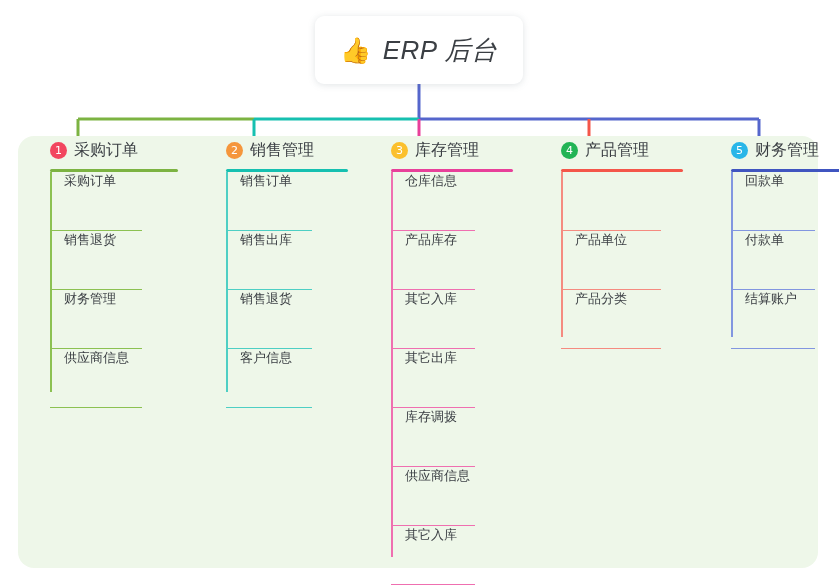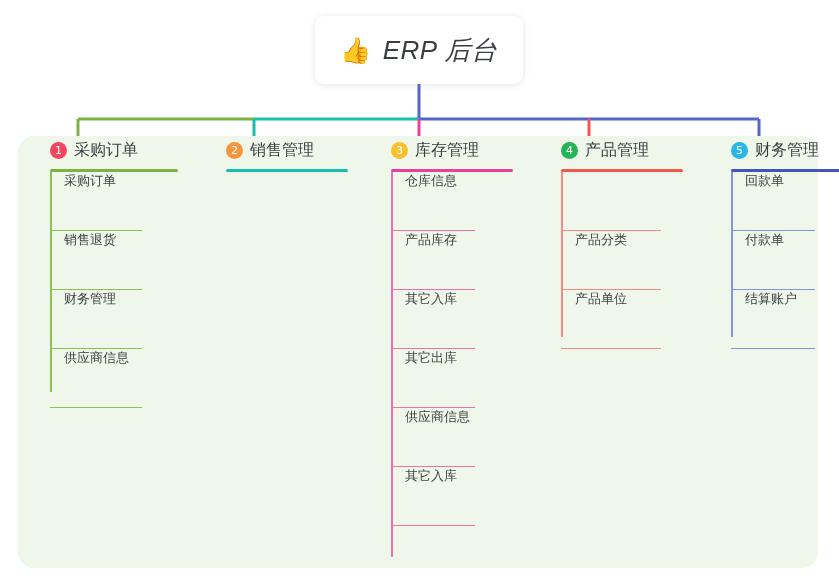--- a/index.html
+++ b/index.html
@@ -181,20 +181,39 @@
             <div class="leaf-rule" style="background: rgb(140, 193, 82); width: 92px;"></div>
           </div>
         </div>
       </div>
       <div class="column" style="left: 190px;">
         <div class="col-head">
           <span class="badge" style="background: rgb(245, 150, 60);">2</span>
           <span class="col-title">销售管理</span>
         </div>
         <div class="col-rule" style="background: rgb(22, 192, 176); width: 122px; margin-left: 18px;"></div>
+        <div class="children">
+          <div class="spine" style="background: rgb(78, 207, 196); height: 220px;"></div>
+          <div class="leaf">
+            <span class="leaf-label">销售订单</span>
+            <div class="leaf-rule" style="background: rgb(78, 207, 196); width: 86px;"></div>
+          </div>
+          <div class="leaf">
+            <span class="leaf-label">销售出库</span>
+            <div class="leaf-rule" style="background: rgb(78, 207, 196); width: 86px;"></div>
+          </div>
+          <div class="leaf">
+            <span class="leaf-label">销售退货</span>
+            <div class="leaf-rule" style="background: rgb(78, 207, 196); width: 86px;"></div>
+          </div>
+          <div class="leaf">
+            <span class="leaf-label">客户信息</span>
+            <div class="leaf-rule" style="background: rgb(78, 207, 196); width: 86px;"></div>
+          </div>
+        </div>
       </div>
       <div class="column" style="left: 355px;">
         <div class="col-head">
           <span class="badge" style="background: rgb(251, 192, 45);">3</span>
           <span class="col-title">库存管理</span>
         </div>
         <div class="col-rule" style="background: rgb(232, 64, 154); width: 122px; margin-left: 18px;"></div>
         <div class="children">
           <div class="spine" style="background: rgb(239, 111, 176); height: 385px;"></div>
           <div class="leaf">
@@ -207,20 +226,24 @@
           </div>
           <div class="leaf">
             <span class="leaf-label">其它入库</span>
             <div class="leaf-rule" style="background: rgb(239, 111, 176); width: 84px;"></div>
           </div>
           <div class="leaf">
             <span class="leaf-label">其它出库</span>
             <div class="leaf-rule" style="background: rgb(239, 111, 176); width: 84px;"></div>
           </div>
           <div class="leaf">
+            <span class="leaf-label">库存调拨</span>
+            <div class="leaf-rule" style="background: rgb(239, 111, 176); width: 84px;"></div>
+          </div>
+          <div class="leaf">
             <span class="leaf-label">供应商信息</span>
             <div class="leaf-rule" style="background: rgb(239, 111, 176); width: 84px;"></div>
           </div>
           <div class="leaf">
             <span class="leaf-label">其它入库</span>
             <div class="leaf-rule" style="background: rgb(239, 111, 176); width: 84px;"></div>
           </div>
         </div>
       </div>
       <div class="column" style="left: 525px;">
@@ -228,27 +251,27 @@
           <span class="badge" style="background: rgb(34, 180, 85);">4</span>
           <span class="col-title">产品管理</span>
         </div>
         <div class="col-rule" style="background: rgb(244, 86, 74); width: 122px; margin-left: 18px;"></div>
         <div class="children">
           <div class="spine" style="background: rgb(245, 139, 128); height: 165px;"></div>
           <div class="leaf">
             <div class="leaf-rule" style="background: rgb(245, 139, 128); width: 100px;"></div>
           </div>
           <div class="leaf">
+            <span class="leaf-label">产品单位</span>
+            <div class="leaf-rule" style="background: rgb(245, 139, 128); width: 100px;"></div>
+          </div>
+          <div class="leaf">
             <span class="leaf-label">产品分类</span>
             <div class="leaf-rule" style="background: rgb(245, 139, 128); width: 100px;"></div>
           </div>
-          <div class="leaf">
-            <span class="leaf-label">产品单位</span>
-            <div class="leaf-rule" style="background: rgb(245, 139, 128); width: 100px;"></div>
-          </div>
         </div>
       </div>
       <div class="column" style="left: 695px;">
         <div class="col-head">
           <span class="badge" style="background: rgb(41, 182, 232);">5</span>
           <span class="col-title">财务管理</span>
         </div>
         <div class="col-rule" style="background: rgb(64, 85, 192); width: 122px; margin-left: 18px;"></div>
         <div class="children">
           <div class="spine" style="background: rgb(130, 150, 224); height: 165px;"></div>

